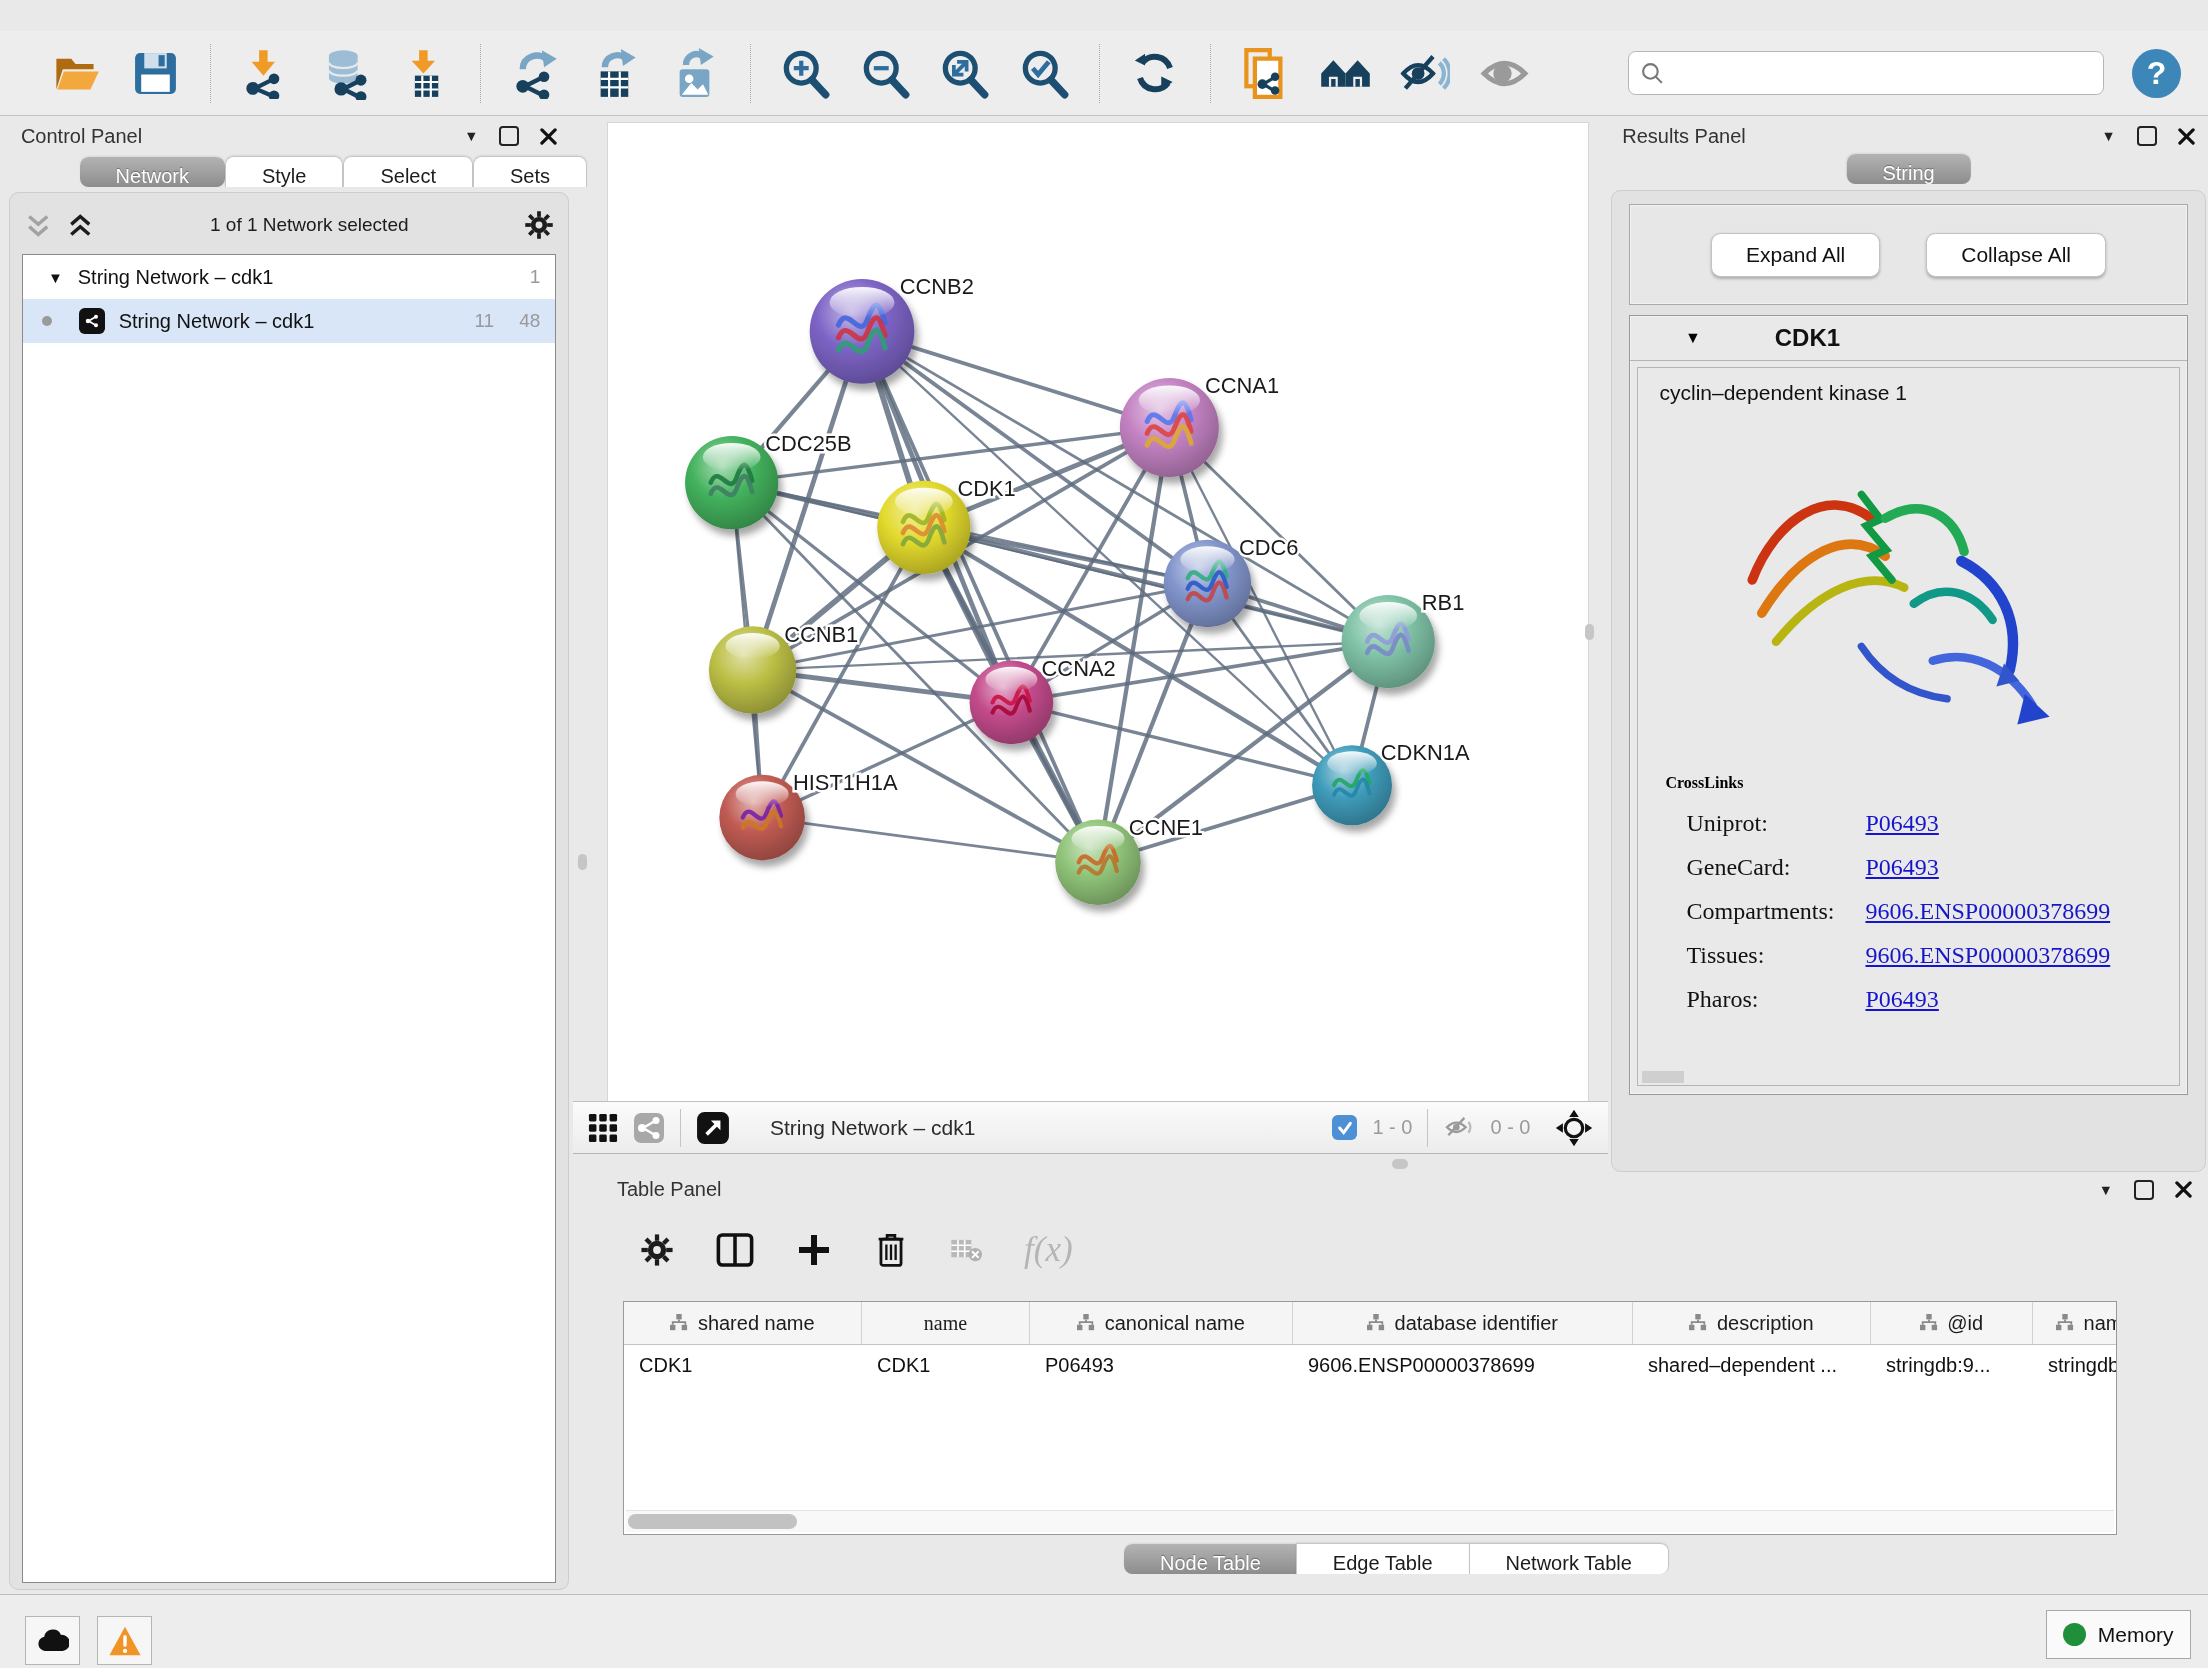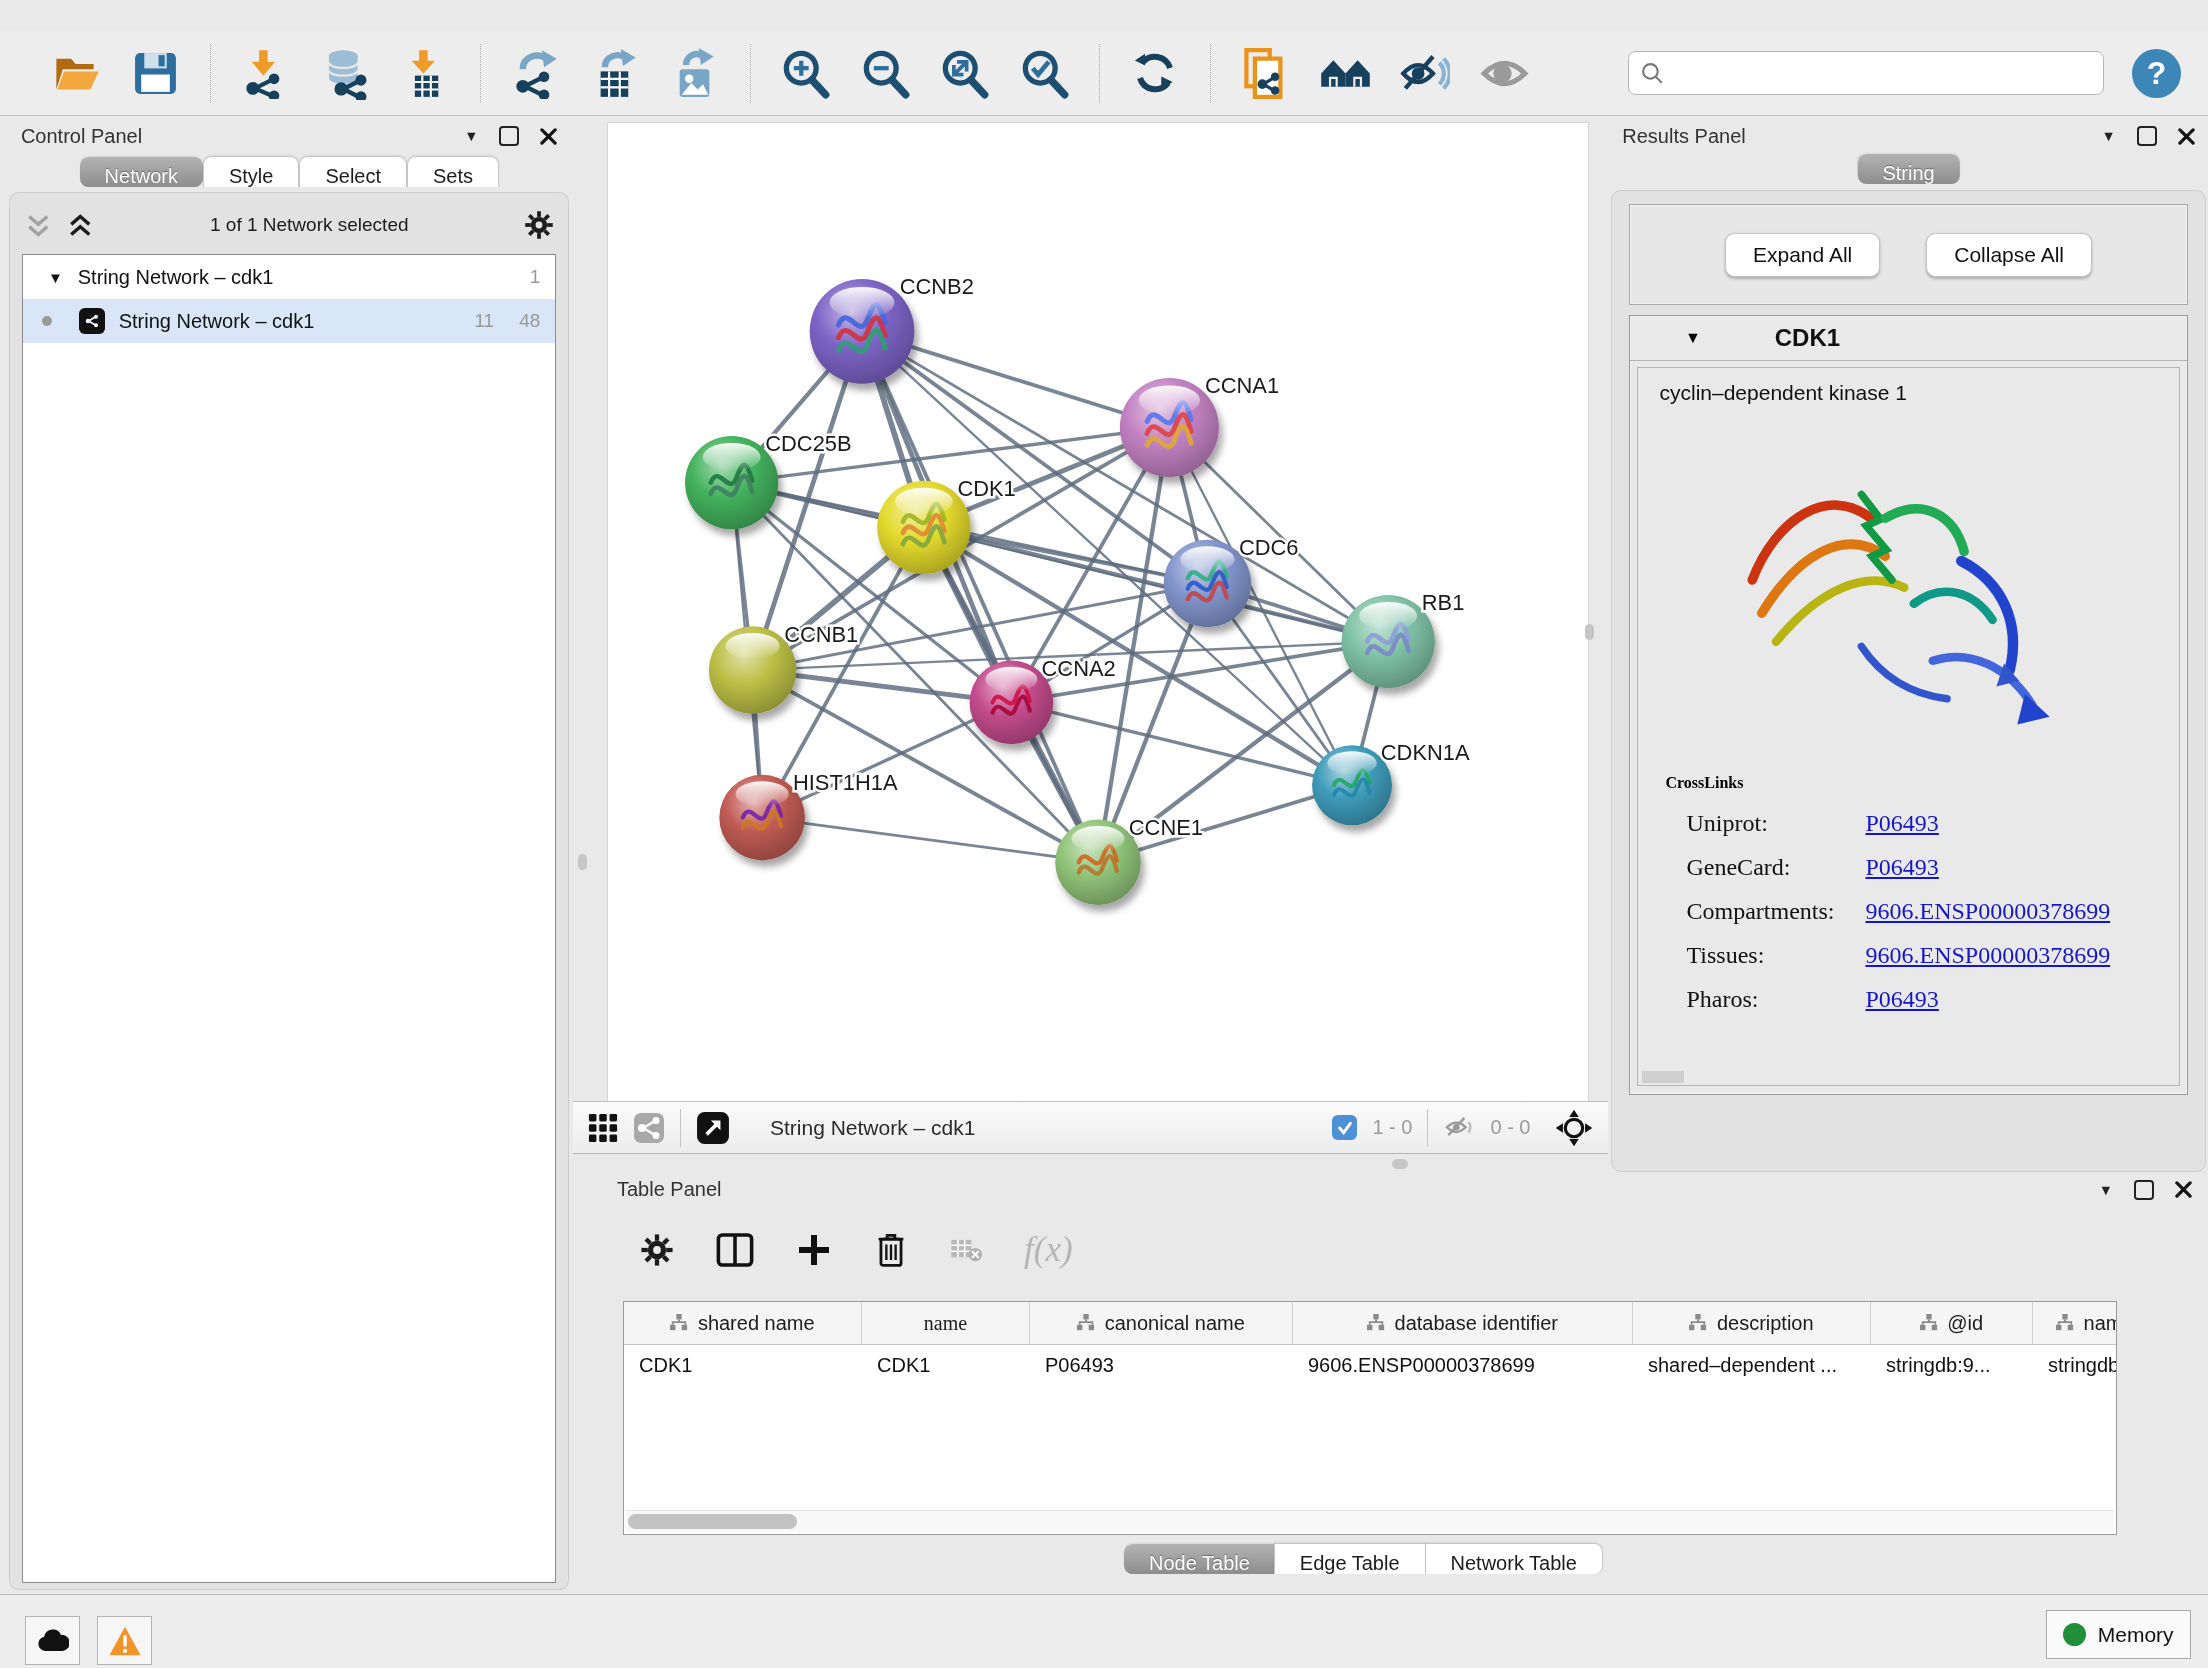--- a/index.html
+++ b/index.html
@@ -19,21 +19,21 @@
   .searchbox{margin-left:auto;width:476px;height:44px;background:#fff;border:1.9px solid #b5b5b5;
     border-radius:7.6px;display:flex;align-items:center;padding:0 11.4px;box-sizing:border-box;}
   .searchbox input{border:none;outline:none;flex:1;font-size:20px;margin-left:9.5px;background:transparent;}
   .help-btn{width:49px;height:49px;border-radius:50%;background:#3d86b8;color:#fff;font-size:32px;
     font-weight:bold;display:flex;align-items:center;justify-content:center;margin:0 27px 0 28.5px;flex:0 0 auto;}
   
   .panel-title{font-size:20px;color:#333;}
   .win-ics{display:flex;align-items:center;gap:21px;}
   .caret-down{font-size:14.3px;color:#222;line-height:1;}
   .sq-ic{width:16px;height:16px;border:2.4px solid #222;border-radius:3.8px;}
-  .tab{display:inline-block;height:30px;line-height:38px;padding:0 25px;background:#fff;
+  .tab{display:inline-block;height:30px;line-height:38px;padding:0 36px;background:#fff;
     border:1px solid #c6c6c6;border-bottom:none;border-radius:8.6px 8.6px 0 0;font-size:20px;color:#1c1c1c;
     box-shadow:0 -1px 1.9px rgba(0,0,0,.08);} 
   .tab.active{background:linear-gradient(#b3b3b3,#8d8d8d);color:#fff;border:none;border-radius:8.6px;
     text-shadow:0 -1px 1px rgba(0,0,0,.35);}
   
   #control-panel{position:absolute;left:7.6px;top:120px;width:563px;height:1472px;}
   .cp-head{position:absolute;left:13.3px;right:13.3px;top:0;height:32px;display:flex;align-items:center;justify-content:space-between;}
   .cp-tabs{position:absolute;left:72px;top:36px;white-space:nowrap;z-index:2;}
   .cp-body{position:absolute;left:1.9px;right:1.9px;top:72px;bottom:1.9px;background:#e2e2e2;
     border:1px solid #cdcdcd;border-radius:9.5px;}
@@ -55,21 +55,21 @@
   .nf-name{font-size:21px;color:#2b2b2b;margin-left:25px;}
   .nf-count{font-size:20px;color:#9a9a9a;}
   .checkbox-blue{width:25px;height:25px;border-radius:5.7px;background:#4d90d5;display:flex;align-items:center;justify-content:center;}
   
   #results-panel{position:absolute;left:1609px;top:120px;width:599px;height:1052px;}
   .rp-head{position:absolute;left:13.3px;right:13.3px;top:0;height:32px;display:flex;align-items:center;justify-content:space-between;}
   .rp-tab{position:absolute;left:50%;transform:translateX(-50%);top:34px;z-index:2;}
   .rp-body{position:absolute;left:1.9px;right:1.9px;top:70px;bottom:0;background:#e2e2e2;border:1px solid #cdcdcd;border-radius:9.5px;}
   .rp-box1{position:absolute;left:17px;right:17px;top:13.3px;height:99px;background:#e7e7e7;border:1px solid #a9a9a9;
     box-shadow:inset 0 0 0 1px #f2f2f2;display:flex;align-items:center;justify-content:center;gap:46px;}
-  .rp-btn{height:42px;padding:0 27px;background:#fff;border:1px solid #c2c2c2;border-radius:9.5px;
+  .rp-btn{height:42px;padding:0 34px;background:#fff;border:1px solid #c2c2c2;border-radius:9.5px;
     font-size:21px;color:#111;line-height:42px;box-shadow:0 1.9px 2.9px rgba(0,0,0,.25);}
   .rp-box2{position:absolute;left:17px;right:17px;top:124px;bottom:76px;background:#e9e9e9;border:1px solid #999;
     box-shadow:inset 0 0 0 1px #f2f2f2;}
   .rp-sec-head{position:relative;height:44px;border-bottom:1px solid #b5b5b5;display:flex;align-items:center;}
   .rp-gene{font-size:24px;font-weight:bold;color:#111;margin-left:74px;}
   .rp-card{position:absolute;left:7.6px;right:7.6px;top:51px;bottom:7.6px;border:1px solid #b5b5b5;background:#e9e9e9;overflow:hidden;}
   .rp-desc{font-size:21px;color:#111;margin:13.3px 0 0 21px;}
   .crosslinks{font-family:"Liberation Serif",serif;margin:3.8px 0 0 27px;}
   .crosslinks h3{font-size:16px;margin:0 0 9.5px 0;color:#000;}
   .cl-row{display:flex;height:44px;align-items:center;font-size:24px;color:#111;}

